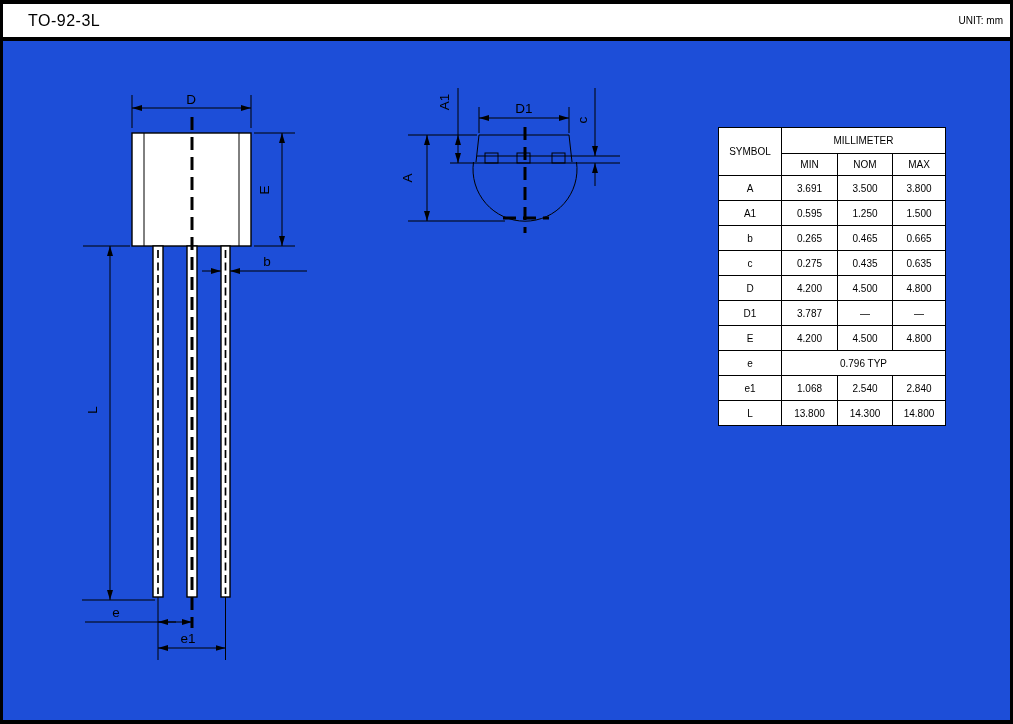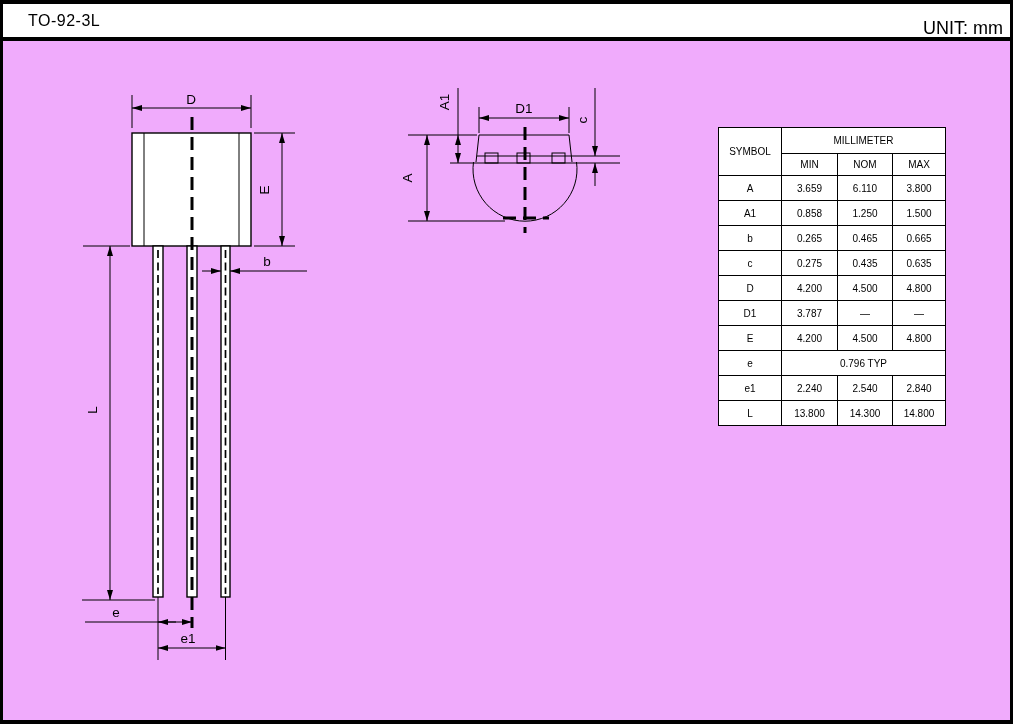--- a/index.html
+++ b/index.html
@@ -1,21 +1,21 @@
 <!DOCTYPE html>
 <html><head>
 <meta charset="utf-8">
 <style>
   * { margin: 0; padding: 0; box-sizing: border-box; }
   html, body { background: #888; }
   .page {
     position: relative;
     width: 1013px;
     height: 724px;
-    background: #f0abfc;
+    background: #1d4ed8;
     border-style: solid;
     border-color: #000000;
     border-width: 4px 3px 4px 3px;
     font-family: "Liberation Sans", "DejaVu Sans", sans-serif;
     color: #000000;
     overflow: hidden;
   }
   .header-bar {
     position: absolute;
     left: 0; top: 0; right: 0;
@@ -32,25 +32,25 @@
     position: absolute;
     left: 25px; top: 0;
     height: 33px;
     display: flex;
     align-items: center;
     font-size: 16px;
     letter-spacing: 0.5px;
   }
   .unit-label {
     position: absolute;
-    right: 7px; top: 8px;
+    right: 7px; top: 0;
     height: 33px;
     display: flex;
     align-items: center;
-    font-size: 18px;
+    font-size: 10px;
     text-align: center;
   }
   svg.drawing { position: absolute; overflow: visible; }
   #front-view { left: 57px; top: 81px; }
   #top-view   { left: 392px; top: 71px; }
   svg .ln   { stroke: #000000; stroke-width: 1; fill: none; }
   svg .body { stroke: #000000; stroke-width: 1.4; fill: #ffffff; }
   svg .cl-thick { stroke: #000000; stroke-width: 3; fill: none; stroke-dasharray: 13 7; }
   svg .cl-thin  { stroke: #000000; stroke-width: 1.7; fill: none; stroke-dasharray: 8 4.5; }
   svg .dim-label { font-family: "Liberation Sans", "DejaVu Sans", sans-serif; font-size: 13.5px; fill: #000000; stroke: none; }
@@ -187,27 +187,27 @@
       <th rowspan="2">SYMBOL</th>
       <th colspan="3">MILLIMETER</th>
     </tr>
     <tr class="hrow2">
       <th>MIN</th>
       <th>NOM</th>
       <th>MAX</th>
     </tr>
     <tr>
       <td>A</td>
-      <td>3.659</td>
-      <td>6.110</td>
+      <td>3.691</td>
+      <td>3.500</td>
       <td>3.800</td>
     </tr>
     <tr>
       <td>A1</td>
-      <td>0.858</td>
+      <td>0.595</td>
       <td>1.250</td>
       <td>1.500</td>
     </tr>
     <tr>
       <td>b</td>
       <td>0.265</td>
       <td>0.465</td>
       <td>0.665</td>
     </tr>
     <tr>
@@ -233,21 +233,21 @@
       <td>4.200</td>
       <td>4.500</td>
       <td>4.800</td>
     </tr>
     <tr>
       <td>e</td>
       <td colspan="3">0.796 TYP</td>
     </tr>
     <tr>
       <td>e1</td>
-      <td>2.240</td>
+      <td>1.068</td>
       <td>2.540</td>
       <td>2.840</td>
     </tr>
     <tr>
       <td>L</td>
       <td>13.800</td>
       <td>14.300</td>
       <td>14.800</td>
     </tr>
   </tbody>

